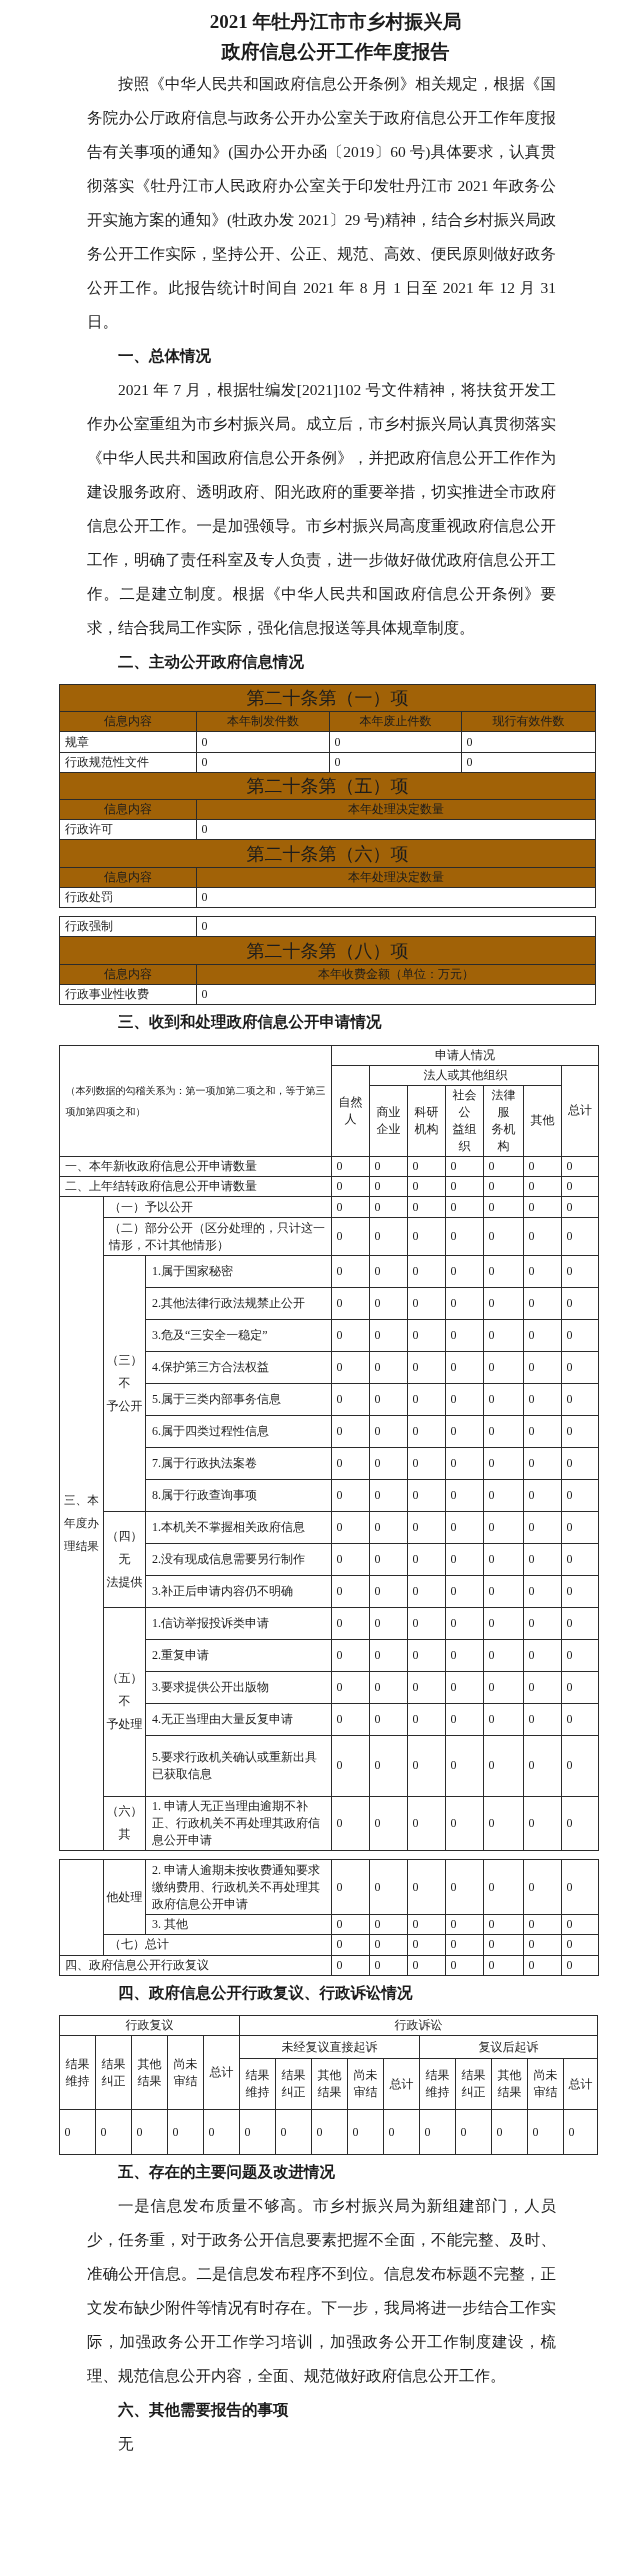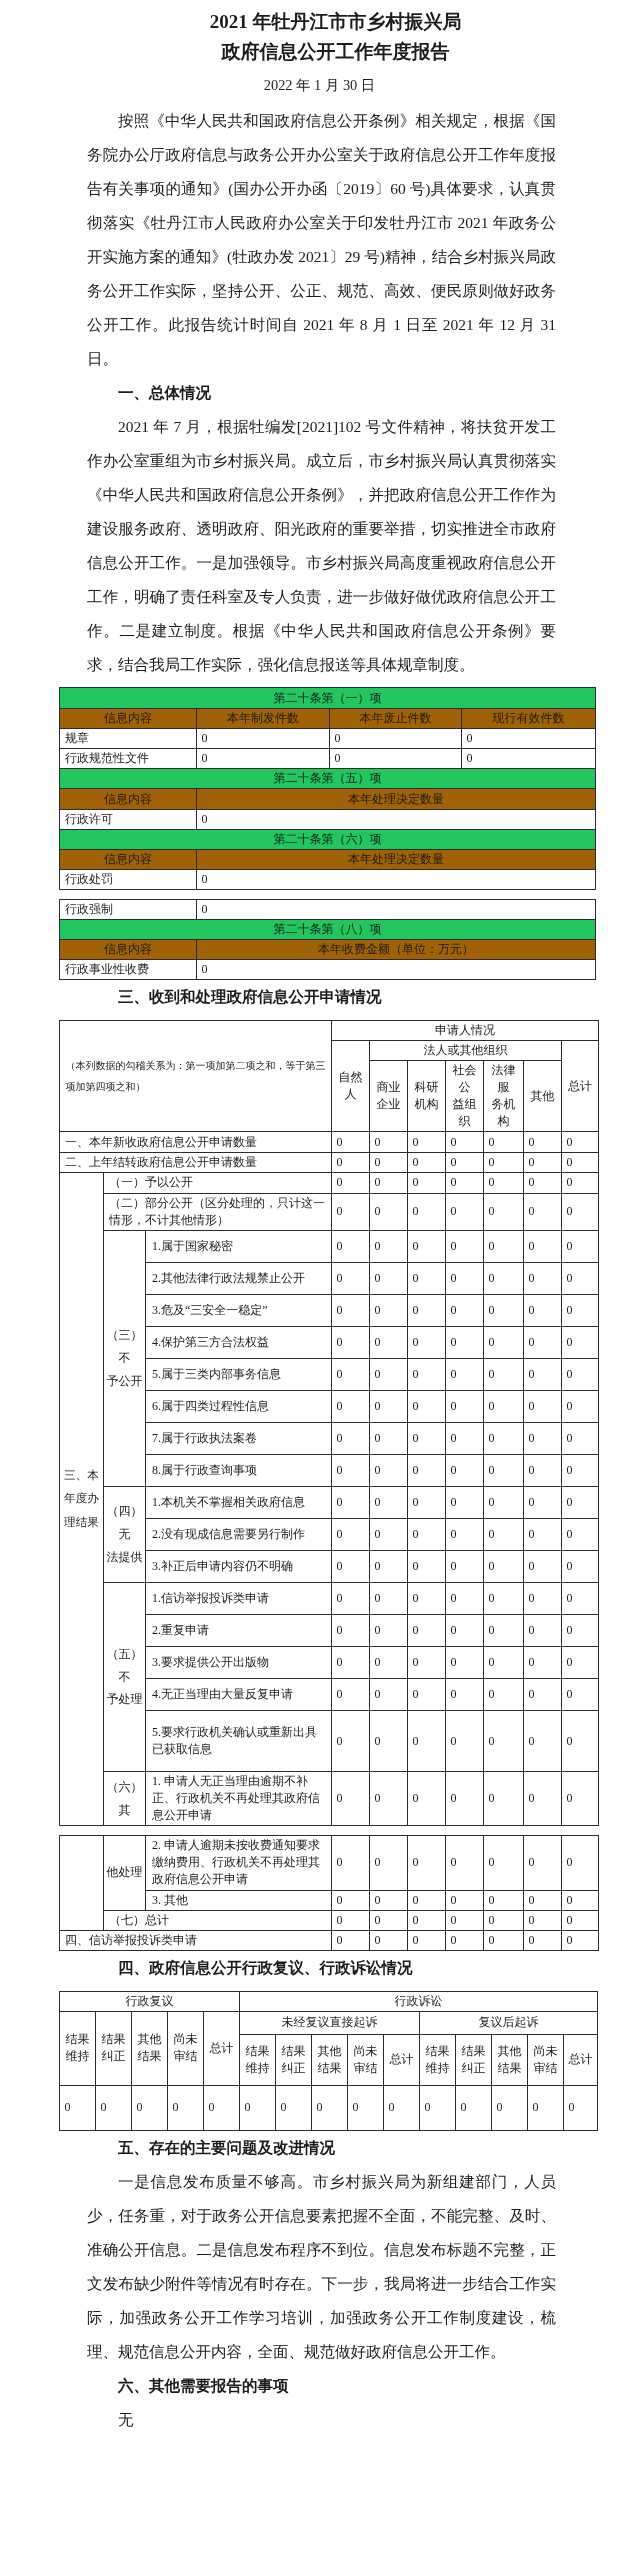--- a/index.html
+++ b/index.html
@@ -23,21 +23,21 @@
     margin:0 83px 0 87px;
     font-size:15.5px; font-weight:bold; line-height:34px;
     text-indent:2em;
   }
   table {
     border-collapse:collapse; table-layout:fixed;
     margin-left:59px; width:537px;
     font-size:12px;
   }
   td,th { border:1.1px solid #2b2b2b; padding:1.1px 4.4px; font-weight:normal; text-align:left; vertical-align:middle; word-break:break-all; }
-  .band { background:#22c55e; text-align:center; height:18px; font-size:12px; }
+  .band { background:#a16207; text-align:center; height:18px; font-size:18px; }
   .thr  { background:#a16207; text-align:center; height:19.3px; }
   .thr th { text-align:center; }
   .drow { height:19.3px; }
   .tgap { height:8.3px; }
   .tmt { margin-top:5.5px; }
   .t2 th.chead, .t2 td.chead { text-align:center; }
   .prel { white-space:pre-line; text-align:center;font-family:Liberation Mono, monospace; }
   .note { font-size:10px; line-height:2.1; padding:3.3px 5.5px; }
   .gv  { text-align:center; white-space:pre-line; font-size:11.6px; line-height:2.0; padding:2.2px 2.2px; }
   .gv2 { text-align:center; white-space:pre-line; font-size:12px; line-height:1.9; padding:2.2px 2.2px; }
@@ -65,27 +65,27 @@
 </style>
 </head>
 <body>
 
 <div class="page">
 
   <div class="title-block">
     <div class="title">2021 年牡丹江市市乡村振兴局</div>
     <div class="title">政府信息公开工作年度报告</div>
   </div>
-  <div class="date">2022 年 1 月 30 日</div>
 
   <p class="para">按照《中华人民共和国政府信息公开条例》相关规定，根据《国务院办公厅政府信息与政务公开办公室关于政府信息公开工作年度报告有关事项的通知》(国办公开办函〔2019〕60 号)具体要求，认真贯彻落实《牡丹江市人民政府办公室关于印发牡丹江市 2021 年政务公开实施方案的通知》(牡政办发 2021〕29 号)精神，结合乡村振兴局政务公开工作实际，坚持公开、公正、规范、高效、便民原则做好政务公开工作。此报告统计时间自 2021 年 8 月 1 日至 2021 年 12 月 31 日。</p>
 
   <div class="heading">一、总体情况</div>
   <p class="para">2021 年 7 月，根据牡编发[2021]102 号文件精神，将扶贫开发工作办公室重组为市乡村振兴局。成立后，市乡村振兴局认真贯彻落实《中华人民共和国政府信息公开条例》，并把政府信息公开工作作为建设服务政府、透明政府、阳光政府的重要举措，切实推进全市政府信息公开工作。一是加强领导。市乡村振兴局高度重视政府信息公开工作，明确了责任科室及专人负责，进一步做好做优政府信息公开工作。二是建立制度。根据《中华人民共和国政府信息公开条例》要求，结合我局工作实际，强化信息报送等具体规章制度。</p>
 
+  <div class="heading">二、主动公开政府信息情况</div>
 
   <table class="tmt">
     <colgroup>
         <col style="width:137px">
         <col style="width:133px">
         <col style="width:132px">
         <col style="width:134px">
       </colgroup>
     <tbody>
         <tr>
@@ -461,21 +461,21 @@
       <td class="lbl" colspan="2">（七）总计</td>
       <td class="z">0</td>
           <td class="z">0</td>
           <td class="z">0</td>
           <td class="z">0</td>
           <td class="z">0</td>
           <td class="z">0</td>
           <td class="z">0</td>
     </tr>
     <tr class="h36">
-      <th class="lbl" colspan="3">四、信访举报投诉类申请</th>
+      <th class="lbl" colspan="3">四、政府信息公开行政复议</th>
       <td class="z">0</td>
           <td class="z">0</td>
           <td class="z">0</td>
           <td class="z">0</td>
           <td class="z">0</td>
           <td class="z">0</td>
           <td class="z">0</td>
     </tr>
   </tbody>
     </table>

